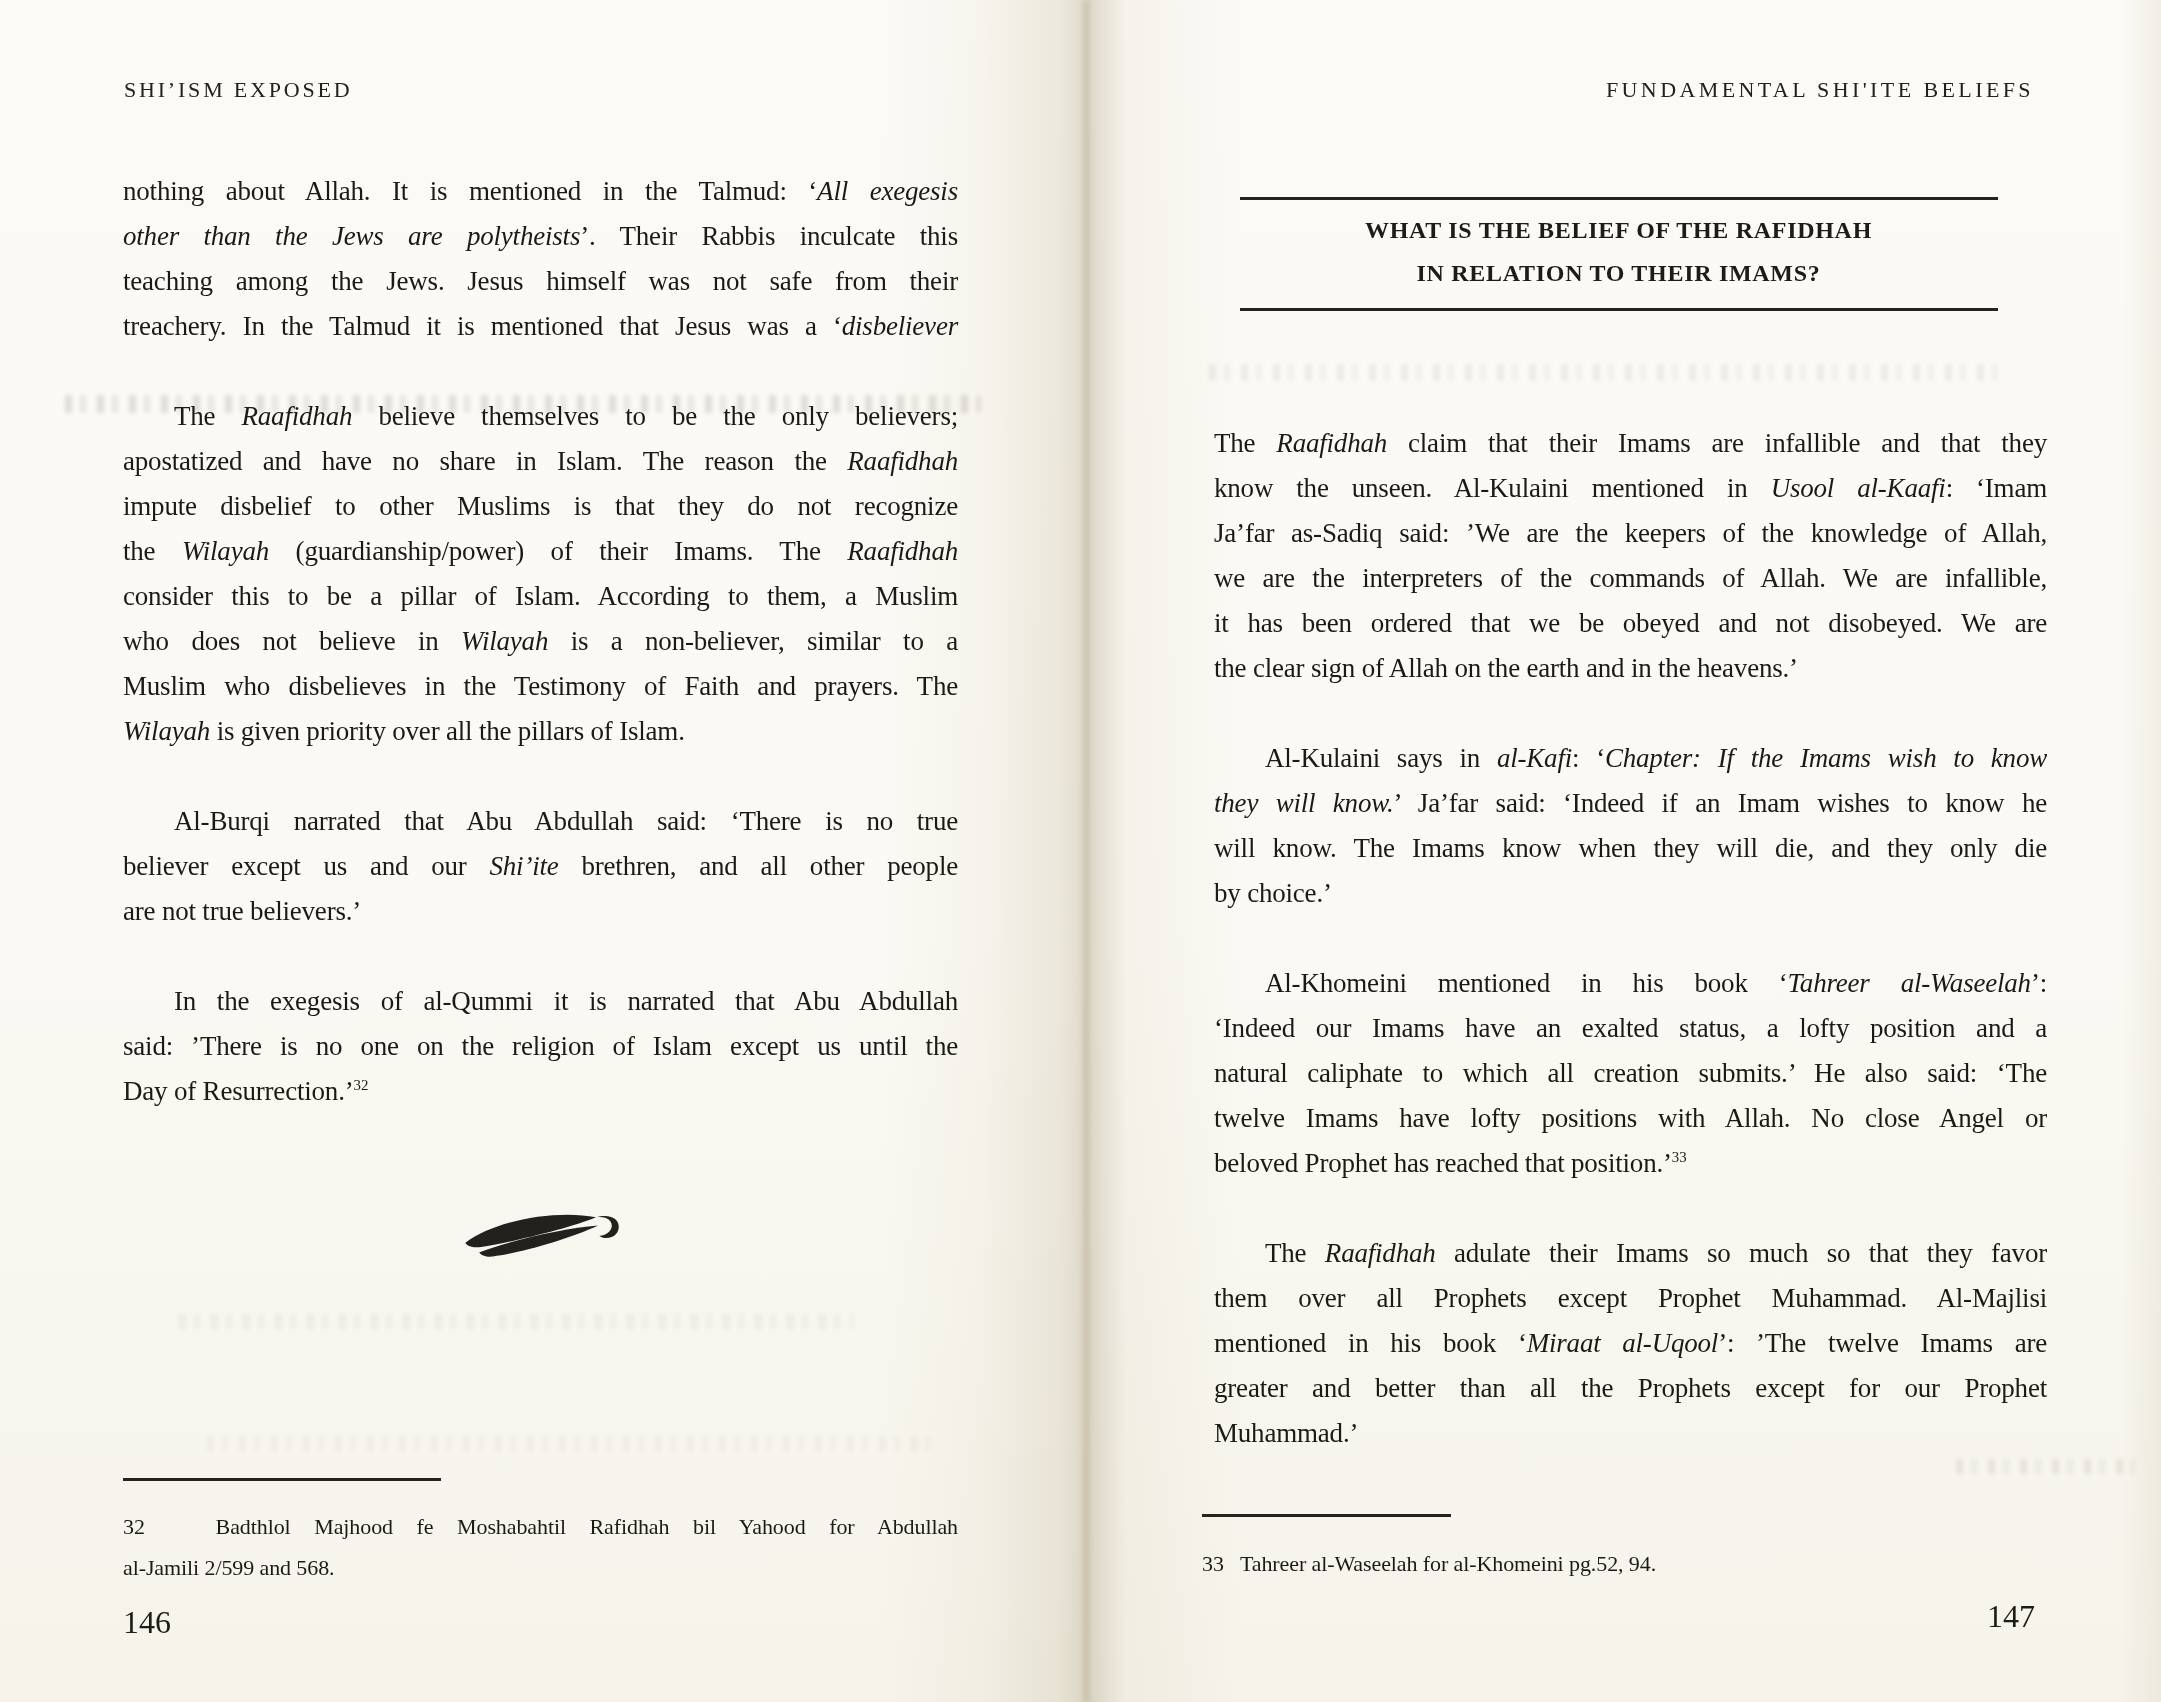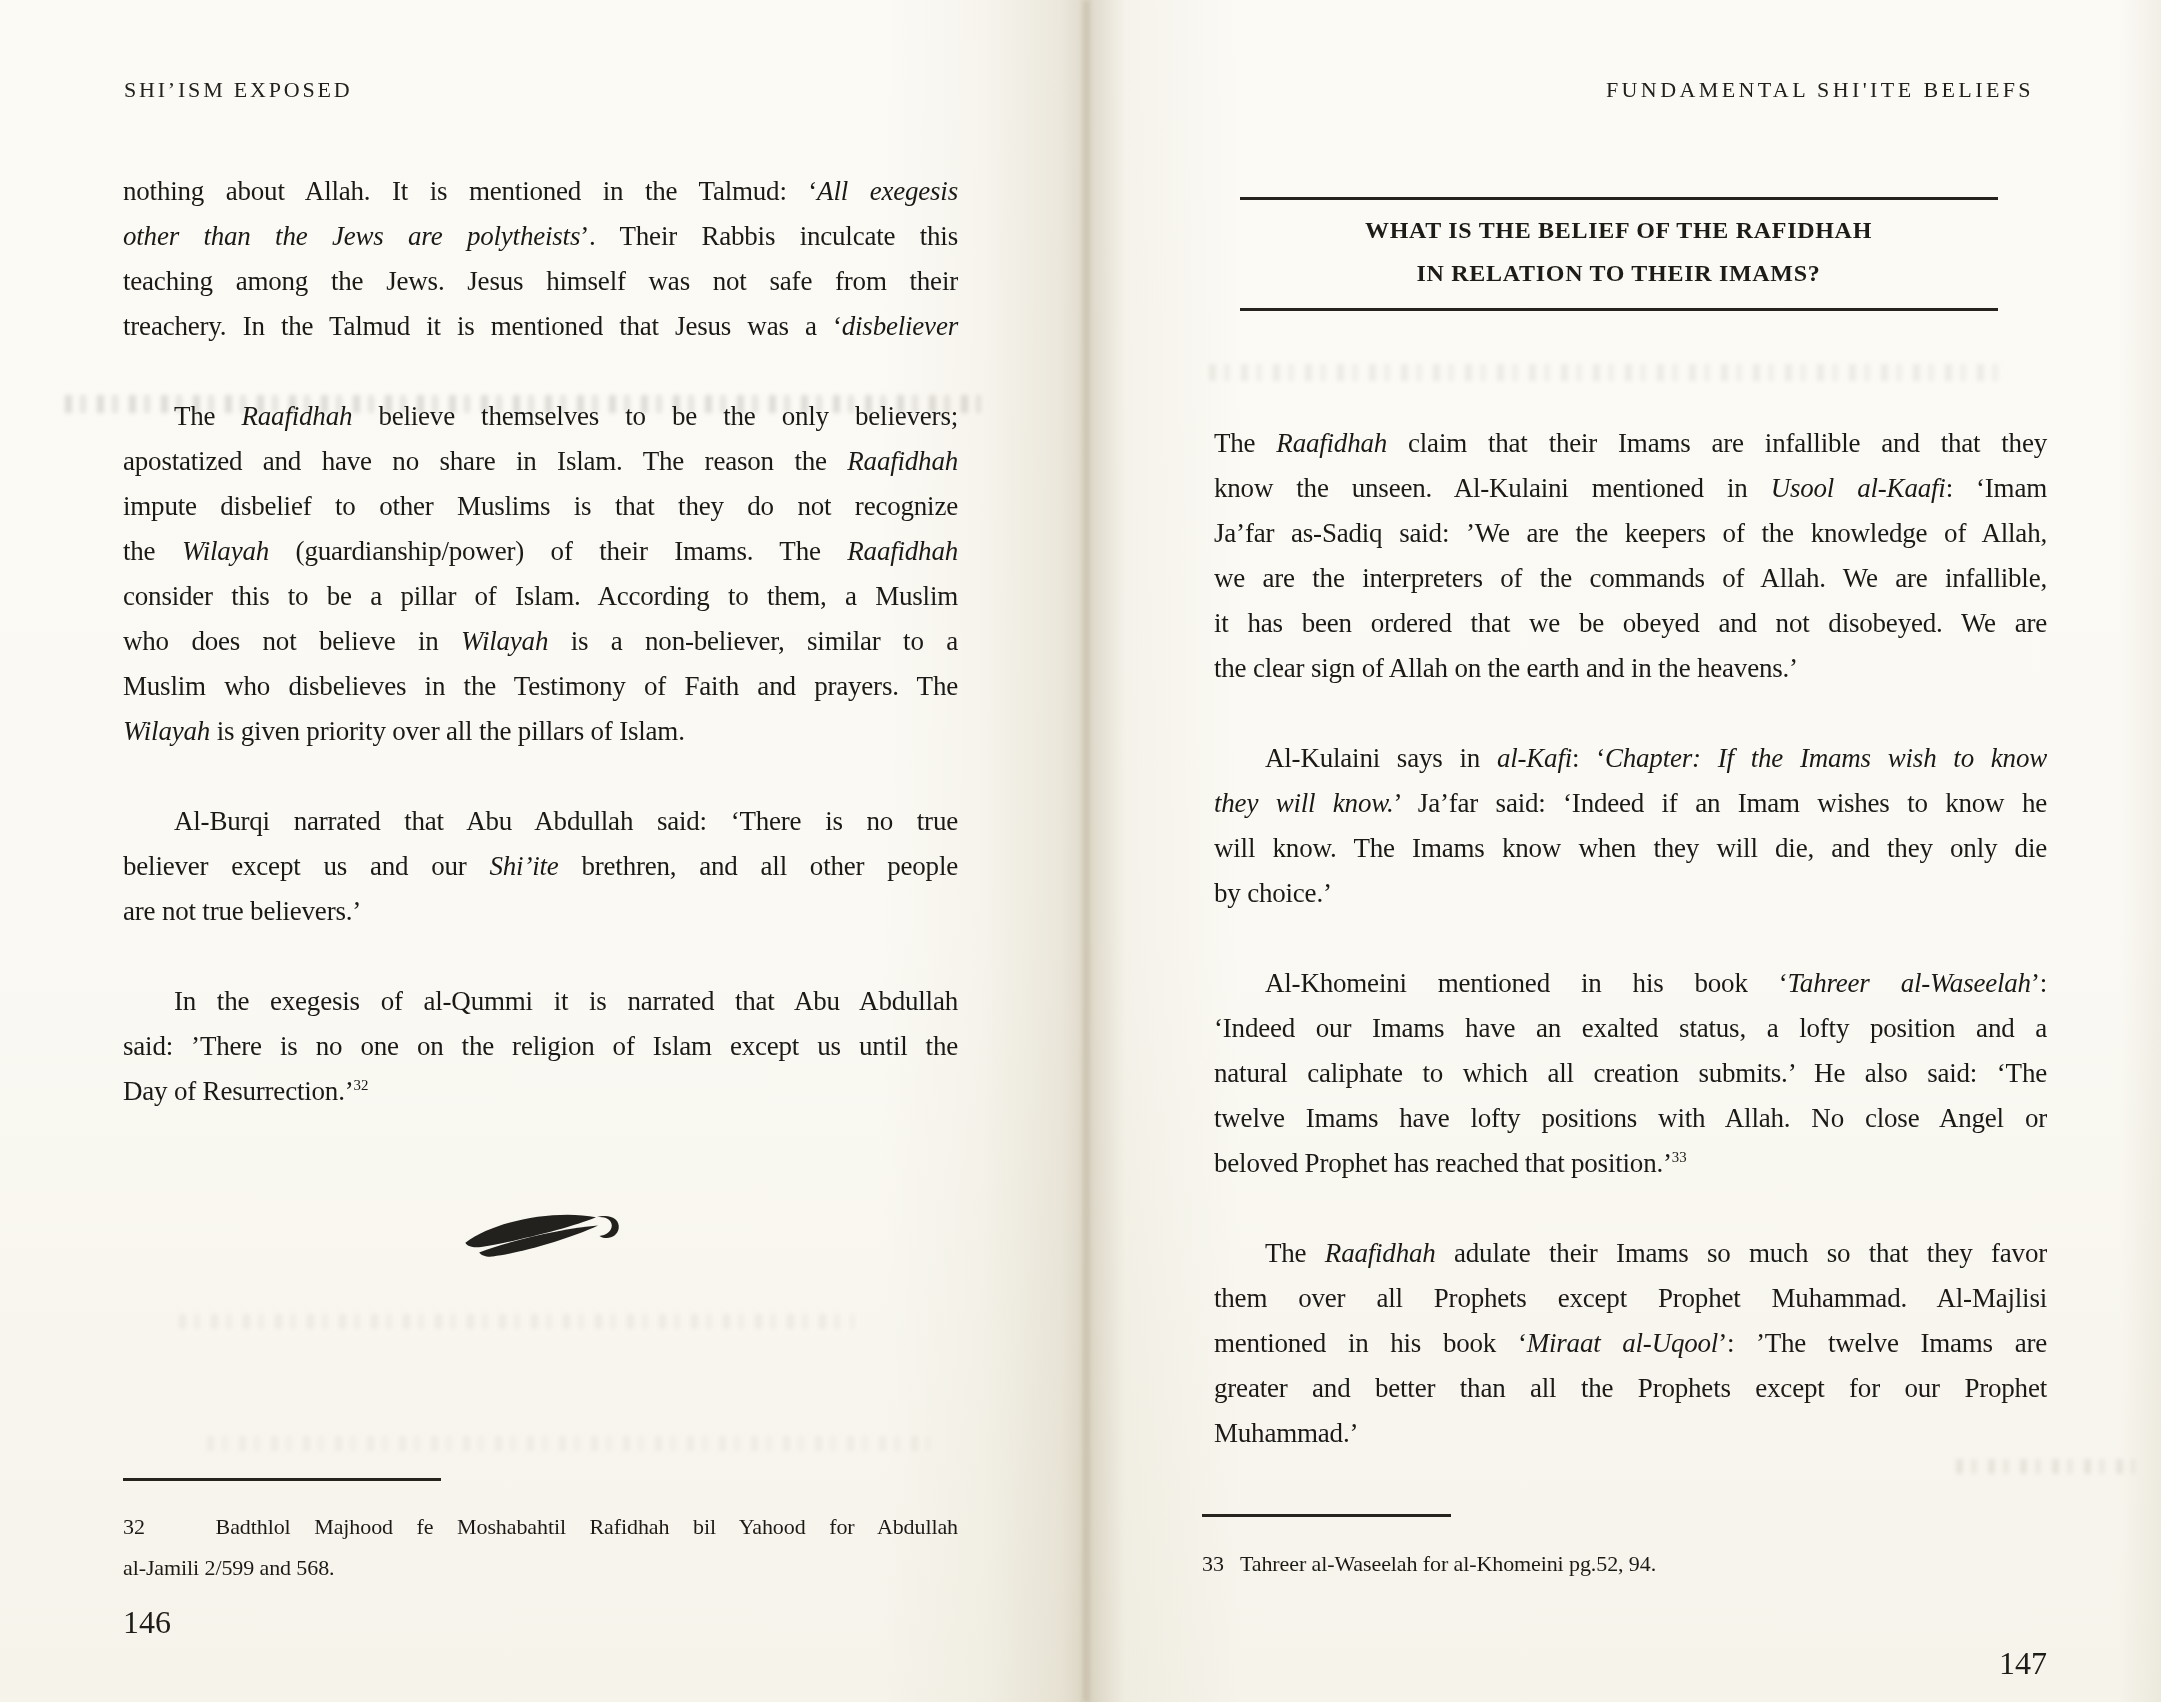--- a/index.html
+++ b/index.html
@@ -40,21 +40,21 @@
 
   .fn-rule{position:absolute;height:3.4px;background:#26231e;}
   .fn-rule-left{left:123px;top:1478px;width:318px;}
   .fn-rule-right{left:1202px;top:1514px;width:249px;}
   .footnote{position:absolute;font-size:22px;line-height:41px;letter-spacing:-0.1px;}
   .fn-left{left:123px;top:1506px;width:835px;}
   .fn-right{left:1202px;top:1543px;width:833px;}
 
   .page-num{position:absolute;font-size:32px;color:#1e1c18;}
   .pn-left{left:123px;top:1604px;}
-  .pn-right{right:114px;top:1598px;margin-top:47px;}
+  .pn-right{right:126px;top:1598px;}
 
   
   .ghost{position:absolute;filter:blur(2.1px);
     background:repeating-linear-gradient(90deg,
       rgba(90,85,75,0.35) 0 6.9px, rgba(90,85,75,0) 6.9px 15px,
       rgba(90,85,75,0.25) 15px 20.7px, rgba(90,85,75,0) 20.7px 32px);}
   .g1{left:65px;top:395px;width:916px;height:18px;opacity:.5;}
   .g2{left:179px;top:1314px;width:675px;height:15px;opacity:.20;}
   .g3{left:207px;top:1436px;width:723px;height:15px;opacity:.16;}
   .g4{left:1209px;top:364px;width:792px;height:16.5px;opacity:.26;}

